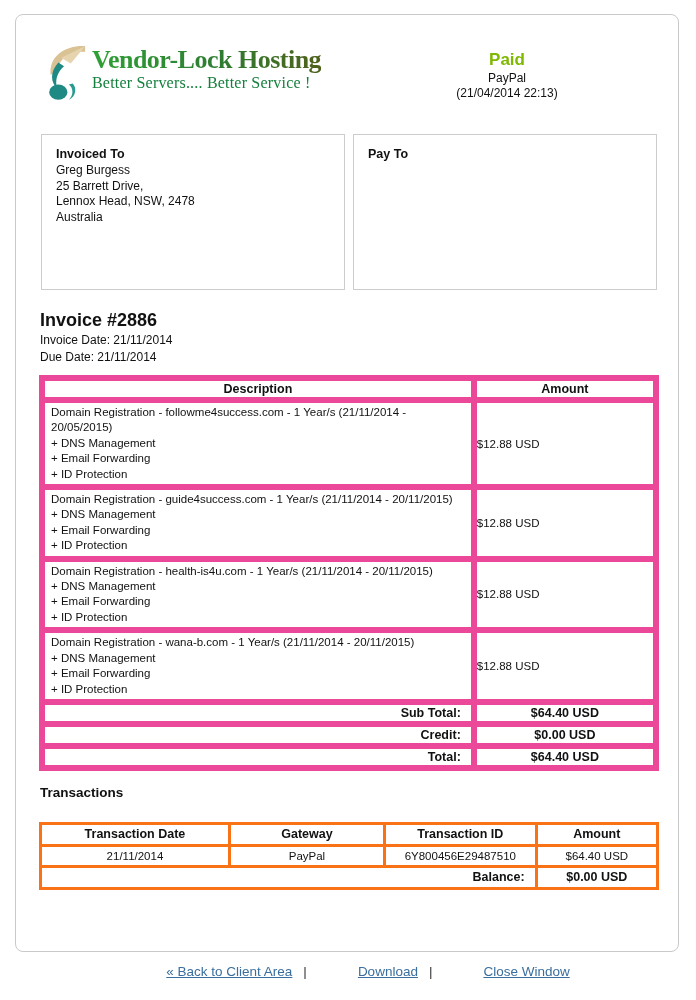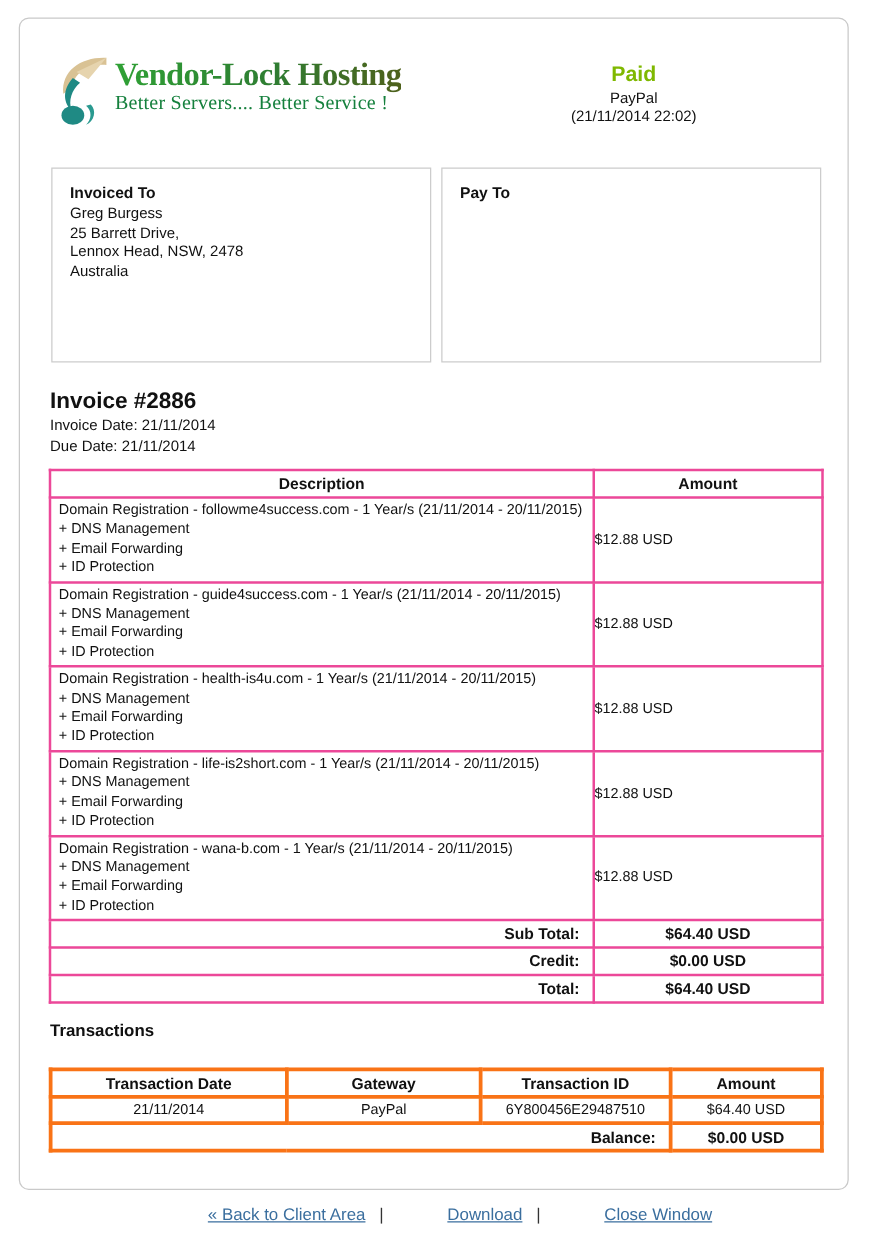--- a/index.html
+++ b/index.html
@@ -49,21 +49,21 @@
   .box-line { font-size: 12px; line-height: 15.5px; }
 
   
   .invoice-meta { margin: 20px 21px 0 24px; }
   .invoice-title { font-size: 18px; font-weight: bold; line-height: 21px; }
   .invoice-date { font-size: 12px; line-height: 14.5px; margin-top: 2px; }
 
   
   table { border-collapse: collapse; }
   .items-table { width: 620px; margin: 11px 0 0 23px; }
-  .items-table th, .items-table td { border: 2px solid #ec4899; }
+  .items-table th, .items-table td { border: 6px solid #ec4899; }
   .items-table th { height: 22px; font-size: 12.5px; font-weight: bold; text-align: center; }
   .col-desc { width: 436px; }
   .col-amt  { width: 184px; }
   .item-desc { padding: 2px 6px; vertical-align: middle; }
   .item-desc div { font-size: 11.5px; line-height: 15.4px; }
   .item-amt { font-size: 11.5px; vertical-align: middle; }
   .item-row td { height: 67px; }
   .total-row td { height: 22px; font-weight: bold; font-size: 12.5px; }
   .total-label { text-align: right; padding-right: 10px; }
   .total-value { text-align: center; }
@@ -100,21 +100,21 @@
         <path d="M28 42 C33 46 33 53 28 58 C35 55 37 46 32 41 Z" fill="#2a9a90"></path>
       </svg>
       <div class="logo-text">
         <div class="logo-title">Vendor-Lock Hosting</div>
         <div class="logo-tagline">Better Servers.... Better Service !</div>
       </div>
     </div>
     <div class="status">
       <div class="status-paid">Paid</div>
       <div class="status-gateway">PayPal</div>
-      <div class="status-date">(21/11/2014 22:02)</div>
+      <div class="status-date">(21/04/2014 22:13)</div>
     </div>
   </div>
 
   <div class="boxes">
     <div class="box">
       <div class="box-title">Invoiced To</div>
       <div class="box-line">Greg Burgess</div>
       <div class="box-line">25 Barrett Drive,</div>
       <div class="box-line">Lennox Head, NSW, 2478</div>
       <div class="box-line">Australia</div>
@@ -133,48 +133,39 @@
   <table class="items-table">
     <thead>
       <tr>
         <th class="col-desc">Description</th>
         <th class="col-amt">Amount</th>
       </tr>
     </thead>
     <tbody>
       <tr class="item-row">
         <td class="item-desc">
-          <div>Domain Registration - followme4success.com - 1 Year/s (21/11/2014 - 20/11/2015)</div>
+          <div>Domain Registration - followme4success.com - 1 Year/s (21/11/2014 - 20/05/2015)</div>
           <div>+ DNS Management</div>
           <div>+ Email Forwarding</div>
           <div>+ ID Protection</div>
         </td>
         <td class="item-amt">$12.88 USD</td>
       </tr>
       <tr class="item-row">
         <td class="item-desc">
           <div>Domain Registration - guide4success.com - 1 Year/s (21/11/2014 - 20/11/2015)</div>
           <div>+ DNS Management</div>
           <div>+ Email Forwarding</div>
           <div>+ ID Protection</div>
         </td>
         <td class="item-amt">$12.88 USD</td>
       </tr>
       <tr class="item-row">
         <td class="item-desc">
           <div>Domain Registration - health-is4u.com - 1 Year/s (21/11/2014 - 20/11/2015)</div>
-          <div>+ DNS Management</div>
-          <div>+ Email Forwarding</div>
-          <div>+ ID Protection</div>
-        </td>
-        <td class="item-amt">$12.88 USD</td>
-      </tr>
-      <tr class="item-row">
-        <td class="item-desc">
-          <div>Domain Registration - life-is2short.com - 1 Year/s (21/11/2014 - 20/11/2015)</div>
           <div>+ DNS Management</div>
           <div>+ Email Forwarding</div>
           <div>+ ID Protection</div>
         </td>
         <td class="item-amt">$12.88 USD</td>
       </tr>
       <tr class="item-row">
         <td class="item-desc">
           <div>Domain Registration - wana-b.com - 1 Year/s (21/11/2014 - 20/11/2015)</div>
           <div>+ DNS Management</div>

